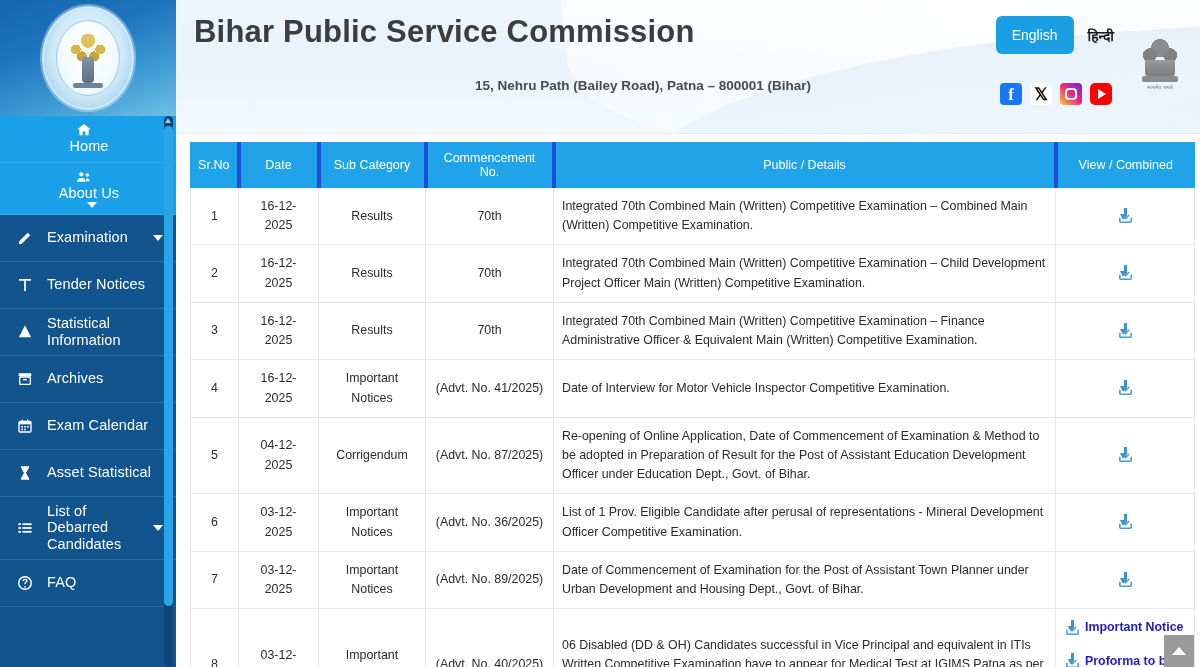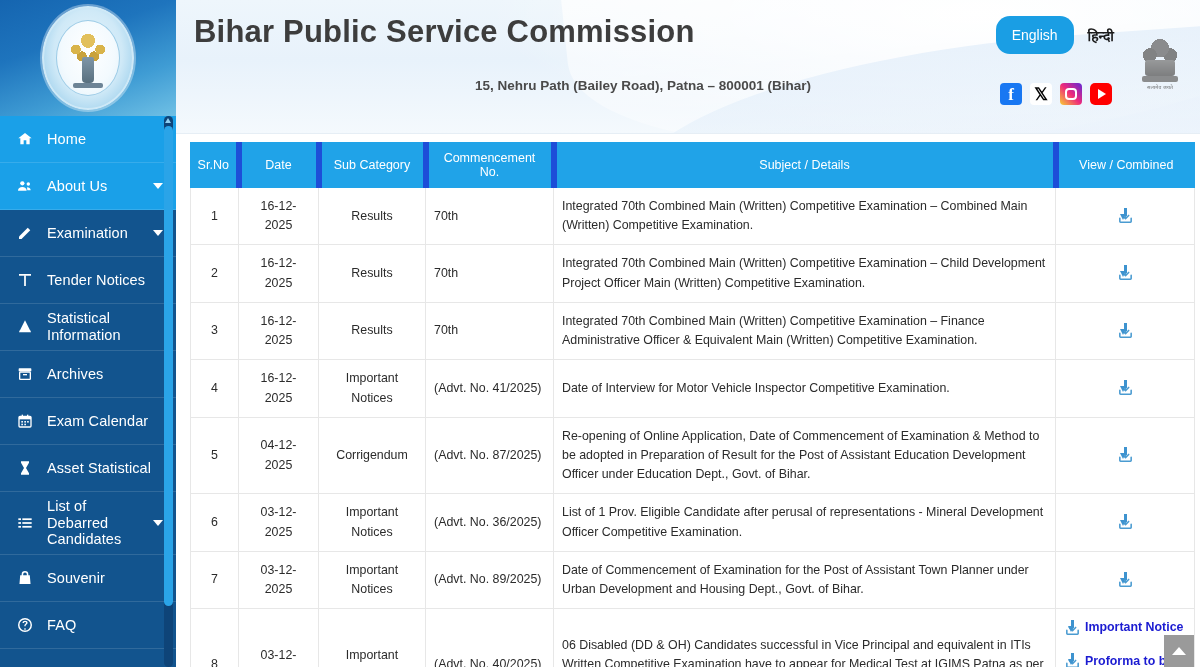--- a/index.html
+++ b/index.html
@@ -70,21 +70,21 @@
     display: flex; align-items: center;
     min-height: 47px;
     padding: 6px 12px 6px 14px;
     color: #ffffff;
     font-size: 14.5px;
     border-bottom: 1px solid rgba(255,255,255,0.13);
     position: relative;
     cursor: pointer;
     letter-spacing: .1px;
   }
-  .menu-item.active { background: #1aa0e8; }
+  .menu-item.active { background: #1aa0e8; flex-direction: column; }
   .menu-item .mi-icon {
     width: 22px; min-width: 22px; margin-right: 11px;
     display: flex; align-items: center; justify-content: center;
     color: #ffffff;
   }
   .menu-item .mi-label { flex: 1; line-height: 1.15; }
   .menu-item .mi-caret {
     width: 12px; min-width:12px; margin-left: 6px;
     display:flex; align-items:center; justify-content:center;
   }
@@ -139,21 +139,21 @@
   }
   .site-addr {
     position: absolute; left: 0; right: 0; top: 78px;
     text-align: center;
     font-size: 13.5px; font-weight: 700; color: #4a4a4a;
     padding-left: 18px; padding-right: 108px;
   }
   .lang-wrap { position: absolute; right: 86px; top: 16px; display:flex; align-items:center; gap: 14px; }
   .lang-btn {
     background: #1a9ee4; color: #ffffff; font-size: 14px;
-    padding: 11px 16px; border-radius: 14px; border: none; cursor: pointer;
+    padding: 11px 16px; border-radius: 6px; border: none; cursor: pointer;
     font-family: "Liberation Sans", sans-serif;
   }
   .lang-hi { color: #1b1b1b; font-size: 14px; cursor: pointer; font-weight:600; }
   .emblem {
     position: absolute; right: 14px; top: 14px;
     width: 52px; height: 76px;
     display:flex; flex-direction:column; align-items:center; justify-content:flex-end;
     opacity: .85;
   }
   .em-top {
@@ -179,31 +179,31 @@
   .soc-yt i { display:block; width:0;height:0;border-left:8px solid #fff;border-top:5px solid transparent;border-bottom:5px solid transparent;margin-left:2px;}
 
   
   .table-area { position: absolute; left: 0; right: 0; top: 134px; bottom: 0; padding: 8px 6px 0 14px; overflow: hidden; }
   table.notices { width: 1004px; border-collapse: collapse; table-layout: fixed; }
   table.notices th {
     background: #20a3e8; color: #ffffff; font-size: 12.5px; font-weight: 400;
     padding: 8px 5px; text-align: center;
     border: 1px solid #20a3e8;
   }
-  table.notices th.th-sep { border-right: 6px solid #1d4ed8; }
+  table.notices th.th-sep { border-right: 4px solid #1d4ed8; }
   table.notices td {
     border: 1px solid #e7e7e7;
     font-size: 12.4px; color: #2b2b2b;
     padding: 9px 8px; vertical-align: middle;
     line-height: 1.55;
   }
   td.c-sr { text-align:center; width: 48px; }
   td.c-date { text-align:center; width: 80px; }
   td.c-sub { text-align:center; width: 107px; margin-top: 8px; }
-  td.c-adv { text-align:left; width: 128px; }
+  td.c-adv { text-align:center; width: 128px; }
   td.c-subj { text-align:left; }
   td.c-dl { text-align:center; width: 139px; vertical-align: middle; }
   col.w-sr{width:48px} col.w-date{width:80px} col.w-sub{width:107px}
   col.w-adv{width:128px} col.w-subj{width:502px} col.w-dl{width:139px}
 
   .dl-ico { display:inline-block; width:17px; height:17px; position:relative; cursor:pointer; vertical-align:middle;}
   .dl-ico::before {
     content:""; position:absolute; left:7px; top:0; width:3px; height:8px; background:#3e93cf;
   }
   .dl-ico::after {
@@ -337,28 +337,20 @@
               <rect x="2" y="10.7" width="4" height="2.6"></rect>
               <rect x="8" y="10.7" width="14" height="2.6"></rect>
               <rect x="2" y="16.4" width="4" height="2.6"></rect>
               <rect x="8" y="16.4" width="14" height="2.6"></rect>
             </svg>
           </span>
           <span class="mi-label">List of Debarred Candidates</span>
           <span class="mi-caret">
             <span class="caret-dn"></span>
           </span>
-        </div>
-        <div class="menu-item">
-          <span class="mi-icon">
-            <svg width="16" height="16" viewBox="0 0 24 24" fill="currentColor">
-              <path d="M7 8V6.5a5 5 0 0 1 10 0V8h2.2l1.1 13H3.7L4.8 8zM9.3 8h5.4V6.5a2.7 2.7 0 0 0-5.4 0z"></path>
-            </svg>
-          </span>
-          <span class="mi-label">Souvenir</span>
         </div>
         <div class="menu-item">
           <span class="mi-icon">
             <svg width="16" height="16" viewBox="0 0 24 24" fill="currentColor">
               <circle cx="12" cy="12" r="9.4" fill="none" stroke="currentColor" stroke-width="2.2"></circle>
               <path d="M11 17h2v2h-2zM12 5.6c-2.1 0-3.6 1.3-3.8 3.3h2.1c.1-.9.7-1.5 1.7-1.5 1 0 1.7.6 1.7 1.4 0 .7-.4 1.1-1.3 1.8-1 .7-1.4 1.4-1.4 2.6v.5h2v-.4c0-.8.3-1.2 1.3-1.9 1.1-.8 1.6-1.6 1.6-2.8 0-1.8-1.5-3-3.9-3z"></path>
             </svg>
           </span>
           <span class="mi-label">FAQ</span>
         </div>
@@ -412,21 +404,21 @@
           <col class="w-adv">
             <col class="w-subj">
             <col class="w-dl">
         </colgroup>
         <thead>
           <tr>
             <th class="th-sep">Sr.No</th>
             <th class="th-sep">Date</th>
             <th class="th-sep">Sub Category</th>
             <th class="th-sep">Commencement No.</th>
-            <th class="th-sep">Subject / Details</th>
+            <th class="th-sep">Public / Details</th>
             <th>View / Combined</th>
           </tr>
         </thead>
         <tbody id="tbody">
             <tr>
               <td class="c-sr">1</td>
               <td class="c-date">16-12-2025</td>
               <td class="c-sub">Results</td>
               <td class="c-adv">70th</td>
               <td class="c-subj">Integrated 70th Combined Main (Written) Competitive Examination – Combined Main (Written) Competitive Examination.</td>

